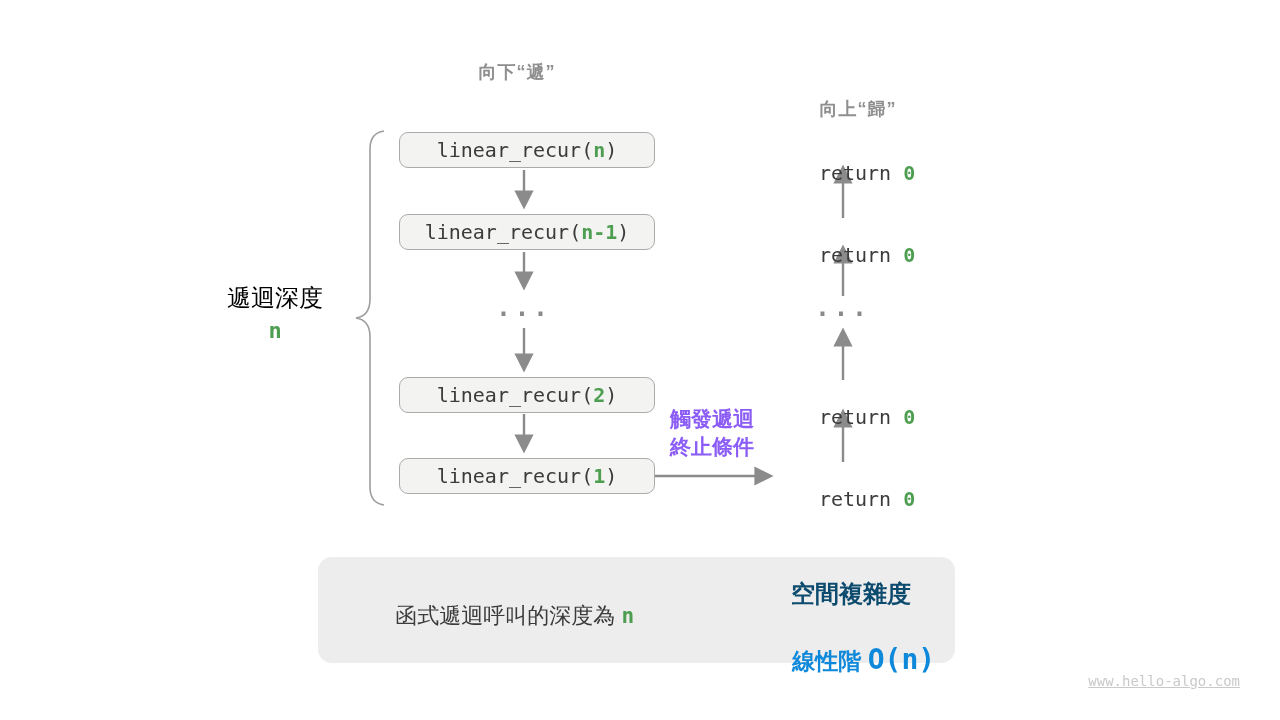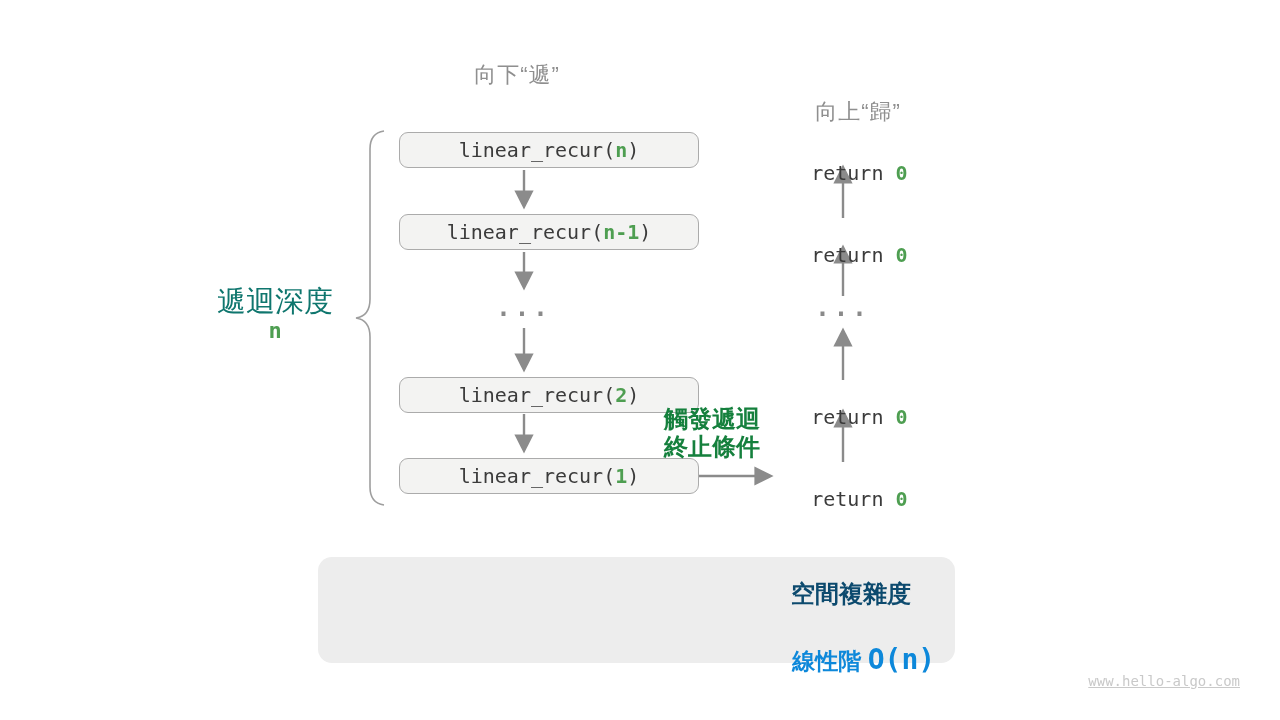--- a/index.html
+++ b/index.html
@@ -5,53 +5,53 @@
   html,body { margin:0; padding:0; background:#ffffff; }
   #canvas {
     position:relative; width:1280px; height:720px;
     background:#ffffff; overflow:hidden;
     font-family:"Liberation Sans", sans-serif;
   }
   .abs { position:absolute; }
   .center { text-align:center; }
 
   .col-header {
-    width:240px; font-size:22px; font-weight:400; color:#8f8f8f;
+    width:240px; font-size:18px; font-weight:700; color:#8f8f8f;
     letter-spacing:1px;
   }
 
   .code-box {
-    left:399px; width:300px; height:36px; box-sizing:border-box;
+    left:399px; width:256px; height:36px; box-sizing:border-box;
     background:#f3f3f2; border:1.5px solid #ababab; border-radius:9px;
     font-family:"DejaVu Sans Mono", monospace; font-size:20px; color:#3b3b3b;
     display:flex; align-items:center; justify-content:center;
     white-space:pre;
   }
   .green { color:#4e9e51; font-weight:700; }
 
   .return-row {
-    left:763px; width:160px; text-align:left;
+    left:763px; width:160px; text-align:center;
     font-family:"DejaVu Sans Mono", monospace; font-size:20px; color:#3b3b3b;
     white-space:pre;
   }
 
   .dots {
     width:90px; text-align:center;
     font-family:"DejaVu Sans Mono", monospace; font-weight:700;
     font-size:24px; color:#8a8a8a; letter-spacing:4px; line-height:24px;
   }
 
-  .depth-title { left:195px; top:282px; width:160px; font-size:29px;
-    font-weight:500; color:#0f766e; }
+  .depth-title { left:195px; top:282px; width:160px; font-size:24px;
+    font-weight:500; color:#000000; }
   .depth-value { left:195px; top:318px; width:160px;
     font-family:"DejaVu Sans Mono", monospace; font-size:22px; }
 
   .base-case-label {
     left:632px; top:405px; width:160px;
-    font-size:24px; font-weight:700; color:#15803d; line-height:28px;
+    font-size:21px; font-weight:700; color:#8b5cf6; line-height:28px;
   }
 
   .summary-panel {
     left:318px; top:557px; width:637px; height:106px;
     background:#ededed; border-radius:14px;
   }
   .summary-left {
     left:330px; width:345px; font-size:22px; color:#3b3b3b;
     font-weight:500; line-height:24px; white-space:pre;
   }
@@ -134,20 +134,23 @@
   <div class="abs return-row" style="top:463px;">
     <span>return </span><span class="green">0</span>
   </div>
 
   <div class="abs base-case-label center">
     <div>觸發遞迴</div>
     <div>終止條件</div>
   </div>
 
   <div class="abs summary-panel"></div>
+  <div class="abs summary-left center" style="top:580px;">
+    <span>函式遞迴呼叫的深度為 </span><span class="green mono" style="font-size:21px;">n</span>
+  </div>
   <div class="abs summary-title center">空間複雜度</div>
   <div class="abs summary-result center">
     <span>線性階 </span><span class="mono" style="font-size:28px;">O(n)</span>
   </div>
 
   <div class="abs watermark">www.hello-algo.com</div>
 
 </div>
 
 </body></html>

